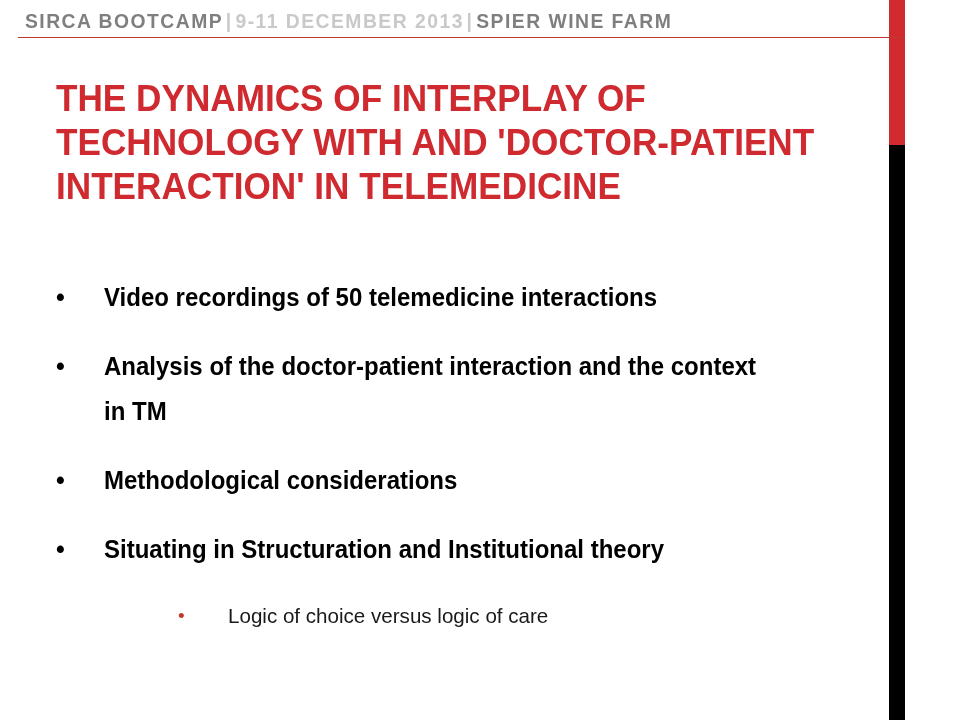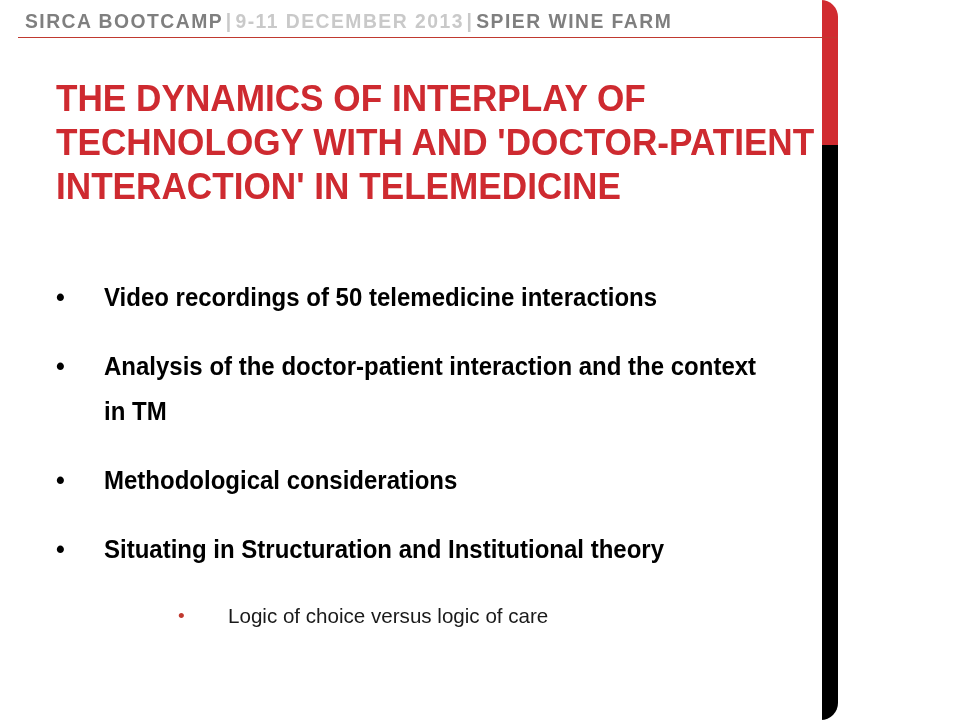--- a/index.html
+++ b/index.html
@@ -7,25 +7,24 @@
     margin: 0;
     padding: 0;
     background: #ffffff;
   }
   body {
     font-family: "Liberation Sans", "DejaVu Sans", sans-serif;
   }
 
   #slide {
     position: relative;
-    width: 838px;
+    width: 905px;
     height: 720px;
     background: #ffffff;
     overflow: hidden;
-    border-radius: 17px;
   }
 
   
   .edge-bar {
     position: absolute;
     right: 0;
     width: 16px;
   }
   .edge-bar-red {
     top: 0;

